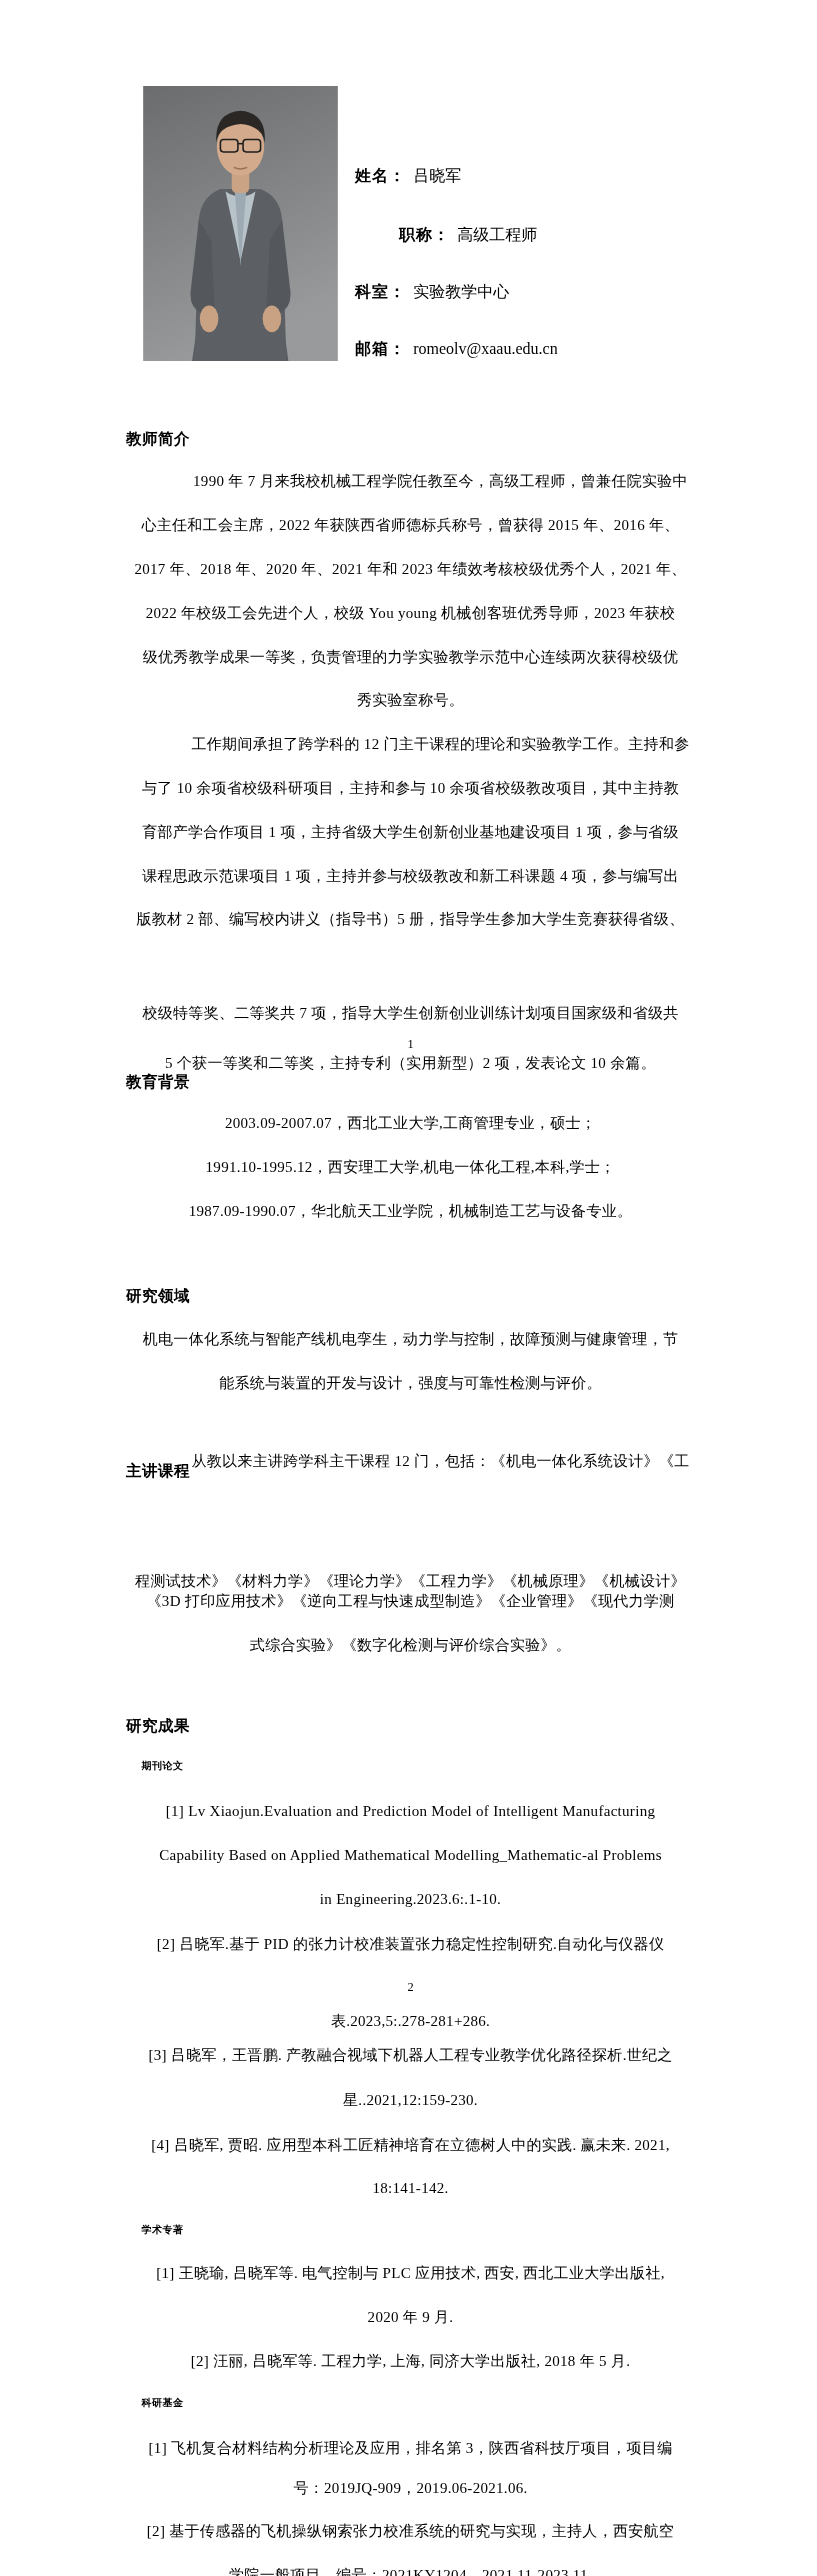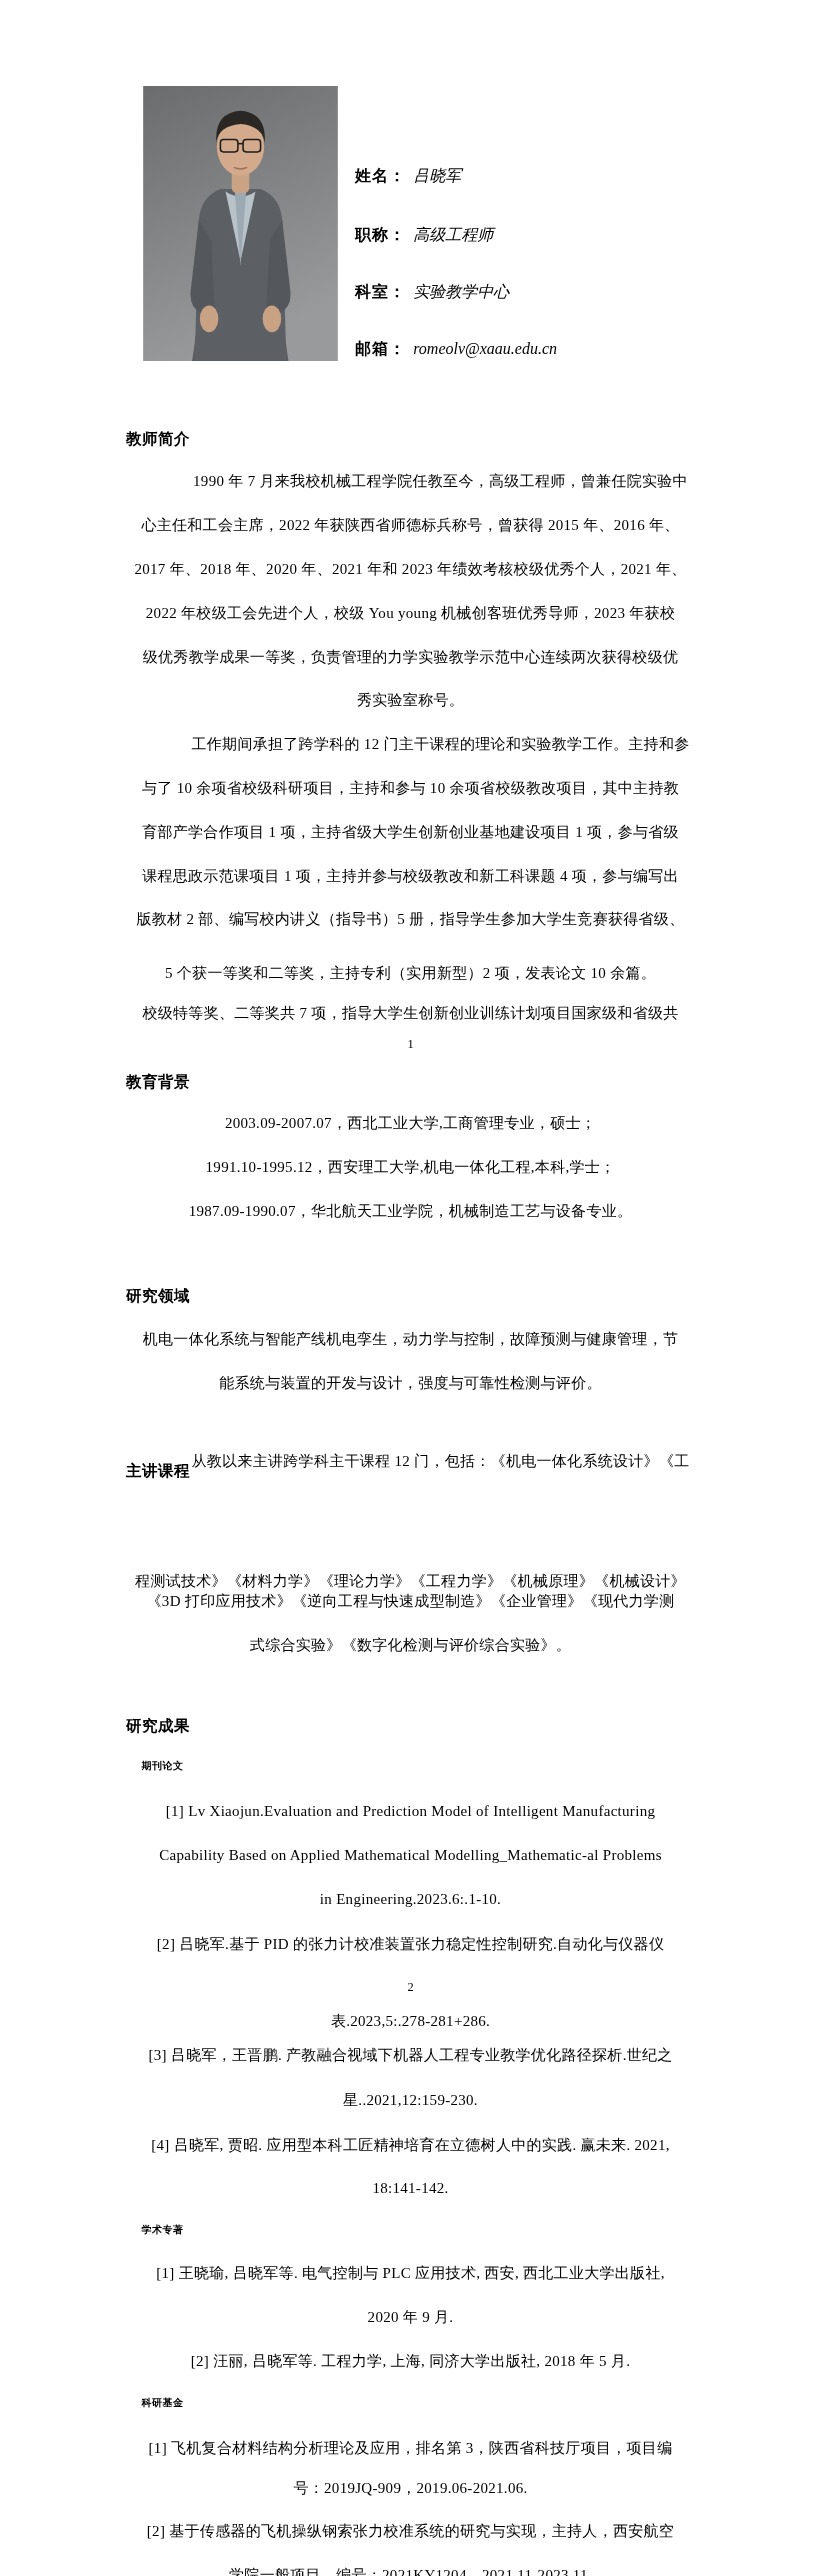--- a/index.html
+++ b/index.html
@@ -17,21 +17,20 @@
     position:absolute;left:0;white-space:nowrap;
     font-size:16px;line-height:20.6px;
   }
   .field-label{
     font-family:"Liberation Sans","DejaVu Sans",sans-serif;
     font-weight:bold;letter-spacing:1px;
   }
   .field-value{
     font-family:"Liberation Serif","DejaVu Serif",serif;
     margin-left:7.2px;
-    font-style:italic;
   }
   .block{
     position:absolute;left:126px;width:569px;white-space:nowrap;
   }
   .block-heading{
     font-family:"Liberation Sans","DejaVu Sans",sans-serif;
     font-weight:bold;font-size:15.5px;letter-spacing:0.5px;
   }
   .block-subheading{
     font-family:"Liberation Sans","DejaVu Sans",sans-serif;
@@ -85,21 +84,21 @@
     <line x1="184" y1="112" x2="194" y2="112" stroke="#1d1d1d" stroke-width="3"></line>
 
     <path d="M176 158 Q189 164 202 158" stroke="#9c6f55" stroke-width="3" fill="none"></path>
   </svg>
 </div>
 
 <div class="profile-fields">
   <div class="field-row" style="top:166px;">
     <span class="field-label">姓名：</span><span class="field-value">吕晓军</span>
   </div>
-  <div class="field-row" style="top:225px;">
+  <div class="field-row" style="top:225px;margin-left:44px;">
     <span class="field-label">职称：</span><span class="field-value">高级工程师</span>
   </div>
   <div class="field-row" style="top:282px;">
     <span class="field-label">科室：</span><span class="field-value">实验教学中心</span>
   </div>
   <div class="field-row" style="top:339px;">
     <span class="field-label">邮箱：</span><span class="field-value">romeolv@xaau.edu.cn</span>
   </div>
 </div>
 
@@ -110,21 +109,21 @@
     <div class="block block-line" style="top: 560px;">2017 年、2018 年、2020 年、2021 年和 2023 年绩效考核校级优秀个人，2021 年、</div>
     <div class="block block-line" style="top: 604px;">2022 年校级工会先进个人，校级 You young 机械创客班优秀导师，2023 年获校</div>
     <div class="block block-line" style="top: 648px;">级优秀教学成果一等奖，负责管理的力学实验教学示范中心连续两次获得校级优</div>
     <div class="block block-line" style="top: 691px;">秀实验室称号。</div>
     <div class="block block-line indent" style="top: 735px;">工作期间承担了跨学科的 12 门主干课程的理论和实验教学工作。主持和参</div>
     <div class="block block-line" style="top: 779px;">与了 10 余项省校级科研项目，主持和参与 10 余项省校级教改项目，其中主持教</div>
     <div class="block block-line" style="top: 823px;">育部产学合作项目 1 项，主持省级大学生创新创业基地建设项目 1 项，参与省级</div>
     <div class="block block-line" style="top: 867px;">课程思政示范课项目 1 项，主持并参与校级教改和新工科课题 4 项，参与编写出</div>
     <div class="block block-line" style="top: 910px;">版教材 2 部、编写校内讲义（指导书）5 册，指导学生参加大学生竞赛获得省级、</div>
     <div class="block block-line" style="top: 1004px;">校级特等奖、二等奖共 7 项，指导大学生创新创业训练计划项目国家级和省级共</div>
-    <div class="block block-line" style="top: 964px;">5 个获一等奖和二等奖，主持专利（实用新型）2 项，发表论文 10 余篇。</div>
+    <div class="block block-line" style="top: 1054px;">5 个获一等奖和二等奖，主持专利（实用新型）2 项，发表论文 10 余篇。</div>
     <div class="block block-page" style="top: 1037px;">1</div>
     <div class="block block-heading" style="top: 1072px;">教育背景</div>
     <div class="block block-line" style="top: 1114px;">2003.09-2007.07，西北工业大学,工商管理专业，硕士；</div>
     <div class="block block-line" style="top: 1158px;">1991.10-1995.12，西安理工大学,机电一体化工程,本科,学士；</div>
     <div class="block block-line" style="top: 1202px;">1987.09-1990.07，华北航天工业学院，机械制造工艺与设备专业。</div>
     <div class="block block-heading" style="top: 1286px;">研究领域</div>
     <div class="block block-line" style="top: 1330px;">机电一体化系统与智能产线机电孪生，动力学与控制，故障预测与健康管理，节</div>
     <div class="block block-line" style="top: 1374px;">能系统与装置的开发与设计，强度与可靠性检测与评价。</div>
     <div class="block block-heading" style="top: 1461px;">主讲课程</div>
     <div class="block block-line indent" style="top: 1452px;">从教以来主讲跨学科主干课程 12 门，包括：《机电一体化系统设计》《工</div>

